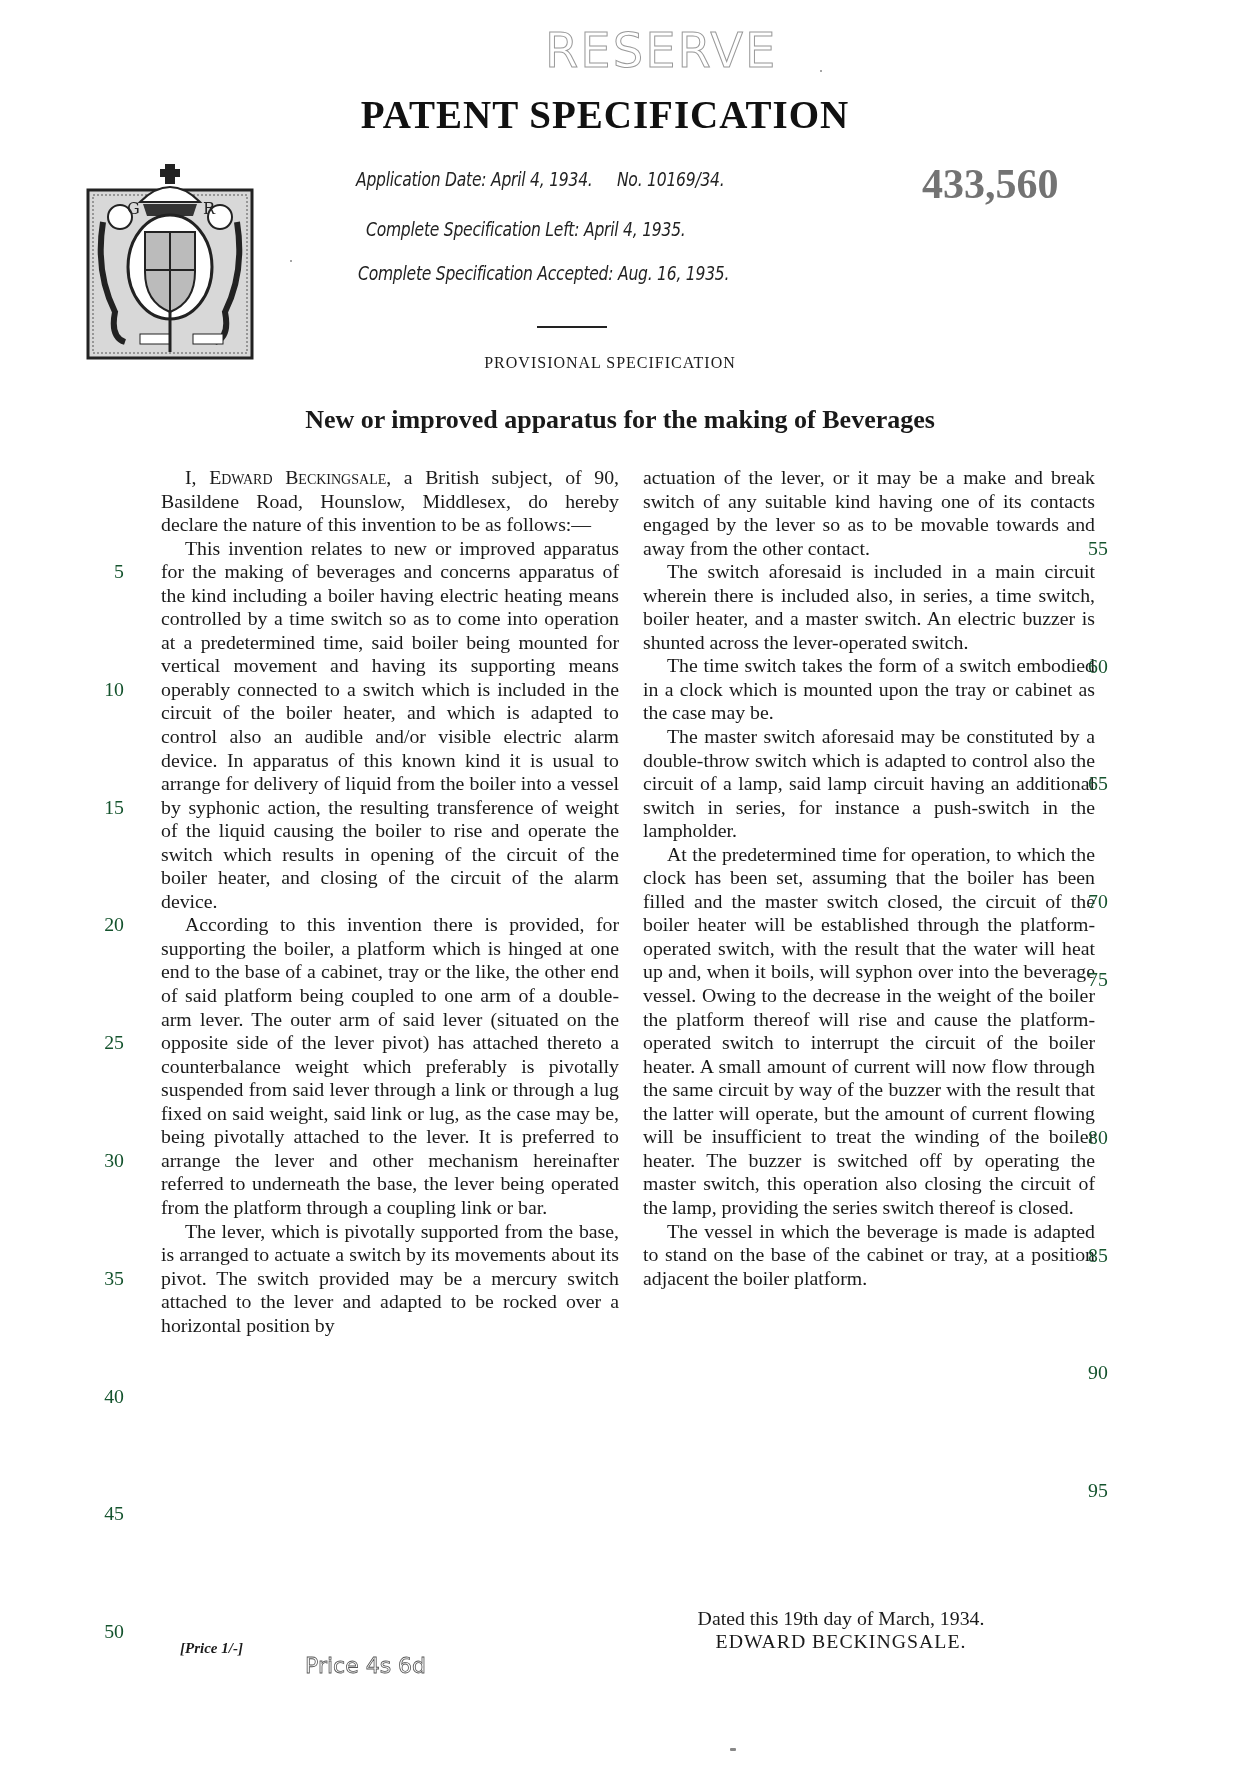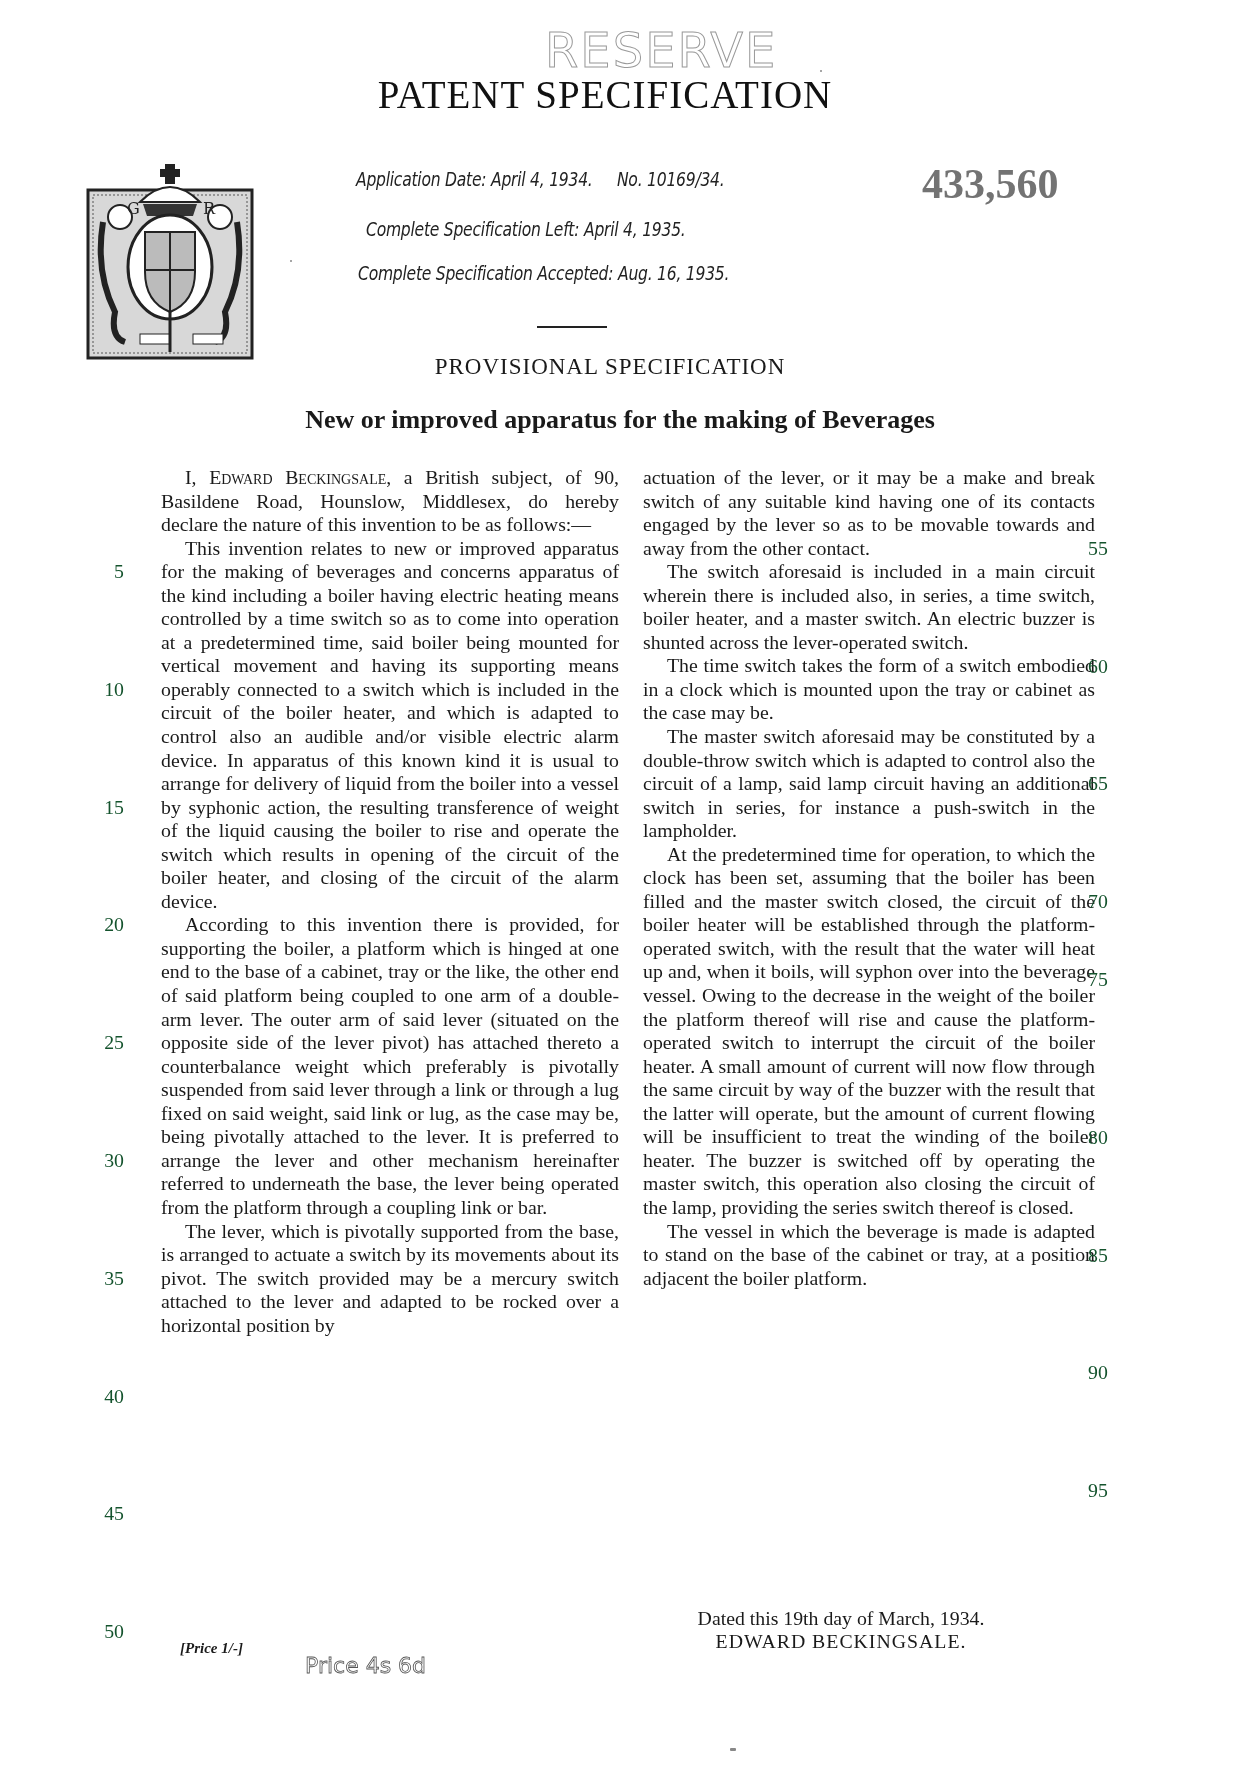--- a/index.html
+++ b/index.html
@@ -10,22 +10,22 @@
     }
     .abs { position: absolute; }
 
     
     .reserve-stamp {
       left: 545px; top: 22px; font-family: "DejaVu Sans", sans-serif;
       font-size: 48px; letter-spacing: 2px; color: transparent;
       -webkit-text-stroke: 1px #777; opacity: 0.75;
     }
     .doc-title {
-      left: 325px; top: 72px; width: 560px; text-align: center;
-      font-family: "Liberation Serif", serif; font-weight: normal;
+      left: 325px; top: 92px; width: 560px; text-align: center;
+      font-family: "Liberation Serif", serif; font-weight: bold;
       font-size: 39px; letter-spacing: 1px; color: #111;
     }
     .crest {
       left: 85px; top: 162px; width: 170px; height: 200px;
     }
     .app-line {
       font-family: "DejaVu Sans", sans-serif; font-style: italic;
       font-size: 19px; color: #222; letter-spacing: -0.3px;
       transform: scaleX(0.82); transform-origin: left center; white-space: nowrap;
     }
@@ -35,21 +35,21 @@
     .app-no { margin-left: 24px; }
     .patent-no {
       left: 922px; top: 160px; font-family: "Liberation Serif", serif;
       font-weight: bold; font-size: 42px; color: #737373; letter-spacing: 0px;
     }
     .rule-short {
       left: 537px; top: 326px; width: 70px; height: 2px; background: #222;
     }
     .section-heading {
       left: 320px; top: 354px; width: 580px; text-align: center;
-      font-family: "Liberation Serif", serif; font-size: 23px; letter-spacing: 1px;
+      font-family: "Liberation Serif", serif; font-size: 16px; letter-spacing: 1px;
     }
     .invention-title {
       left: 140px; top: 405px; width: 960px; text-align: center;
       font-family: "Liberation Serif", serif; font-weight: bold; font-size: 26px;
     }
 
     
     .col {
       font-family: "Liberation Serif", serif; font-size: 19.8px;
       line-height: 23.55px; text-align: justify; color: #1a1a1a; margin-left: 28px;

